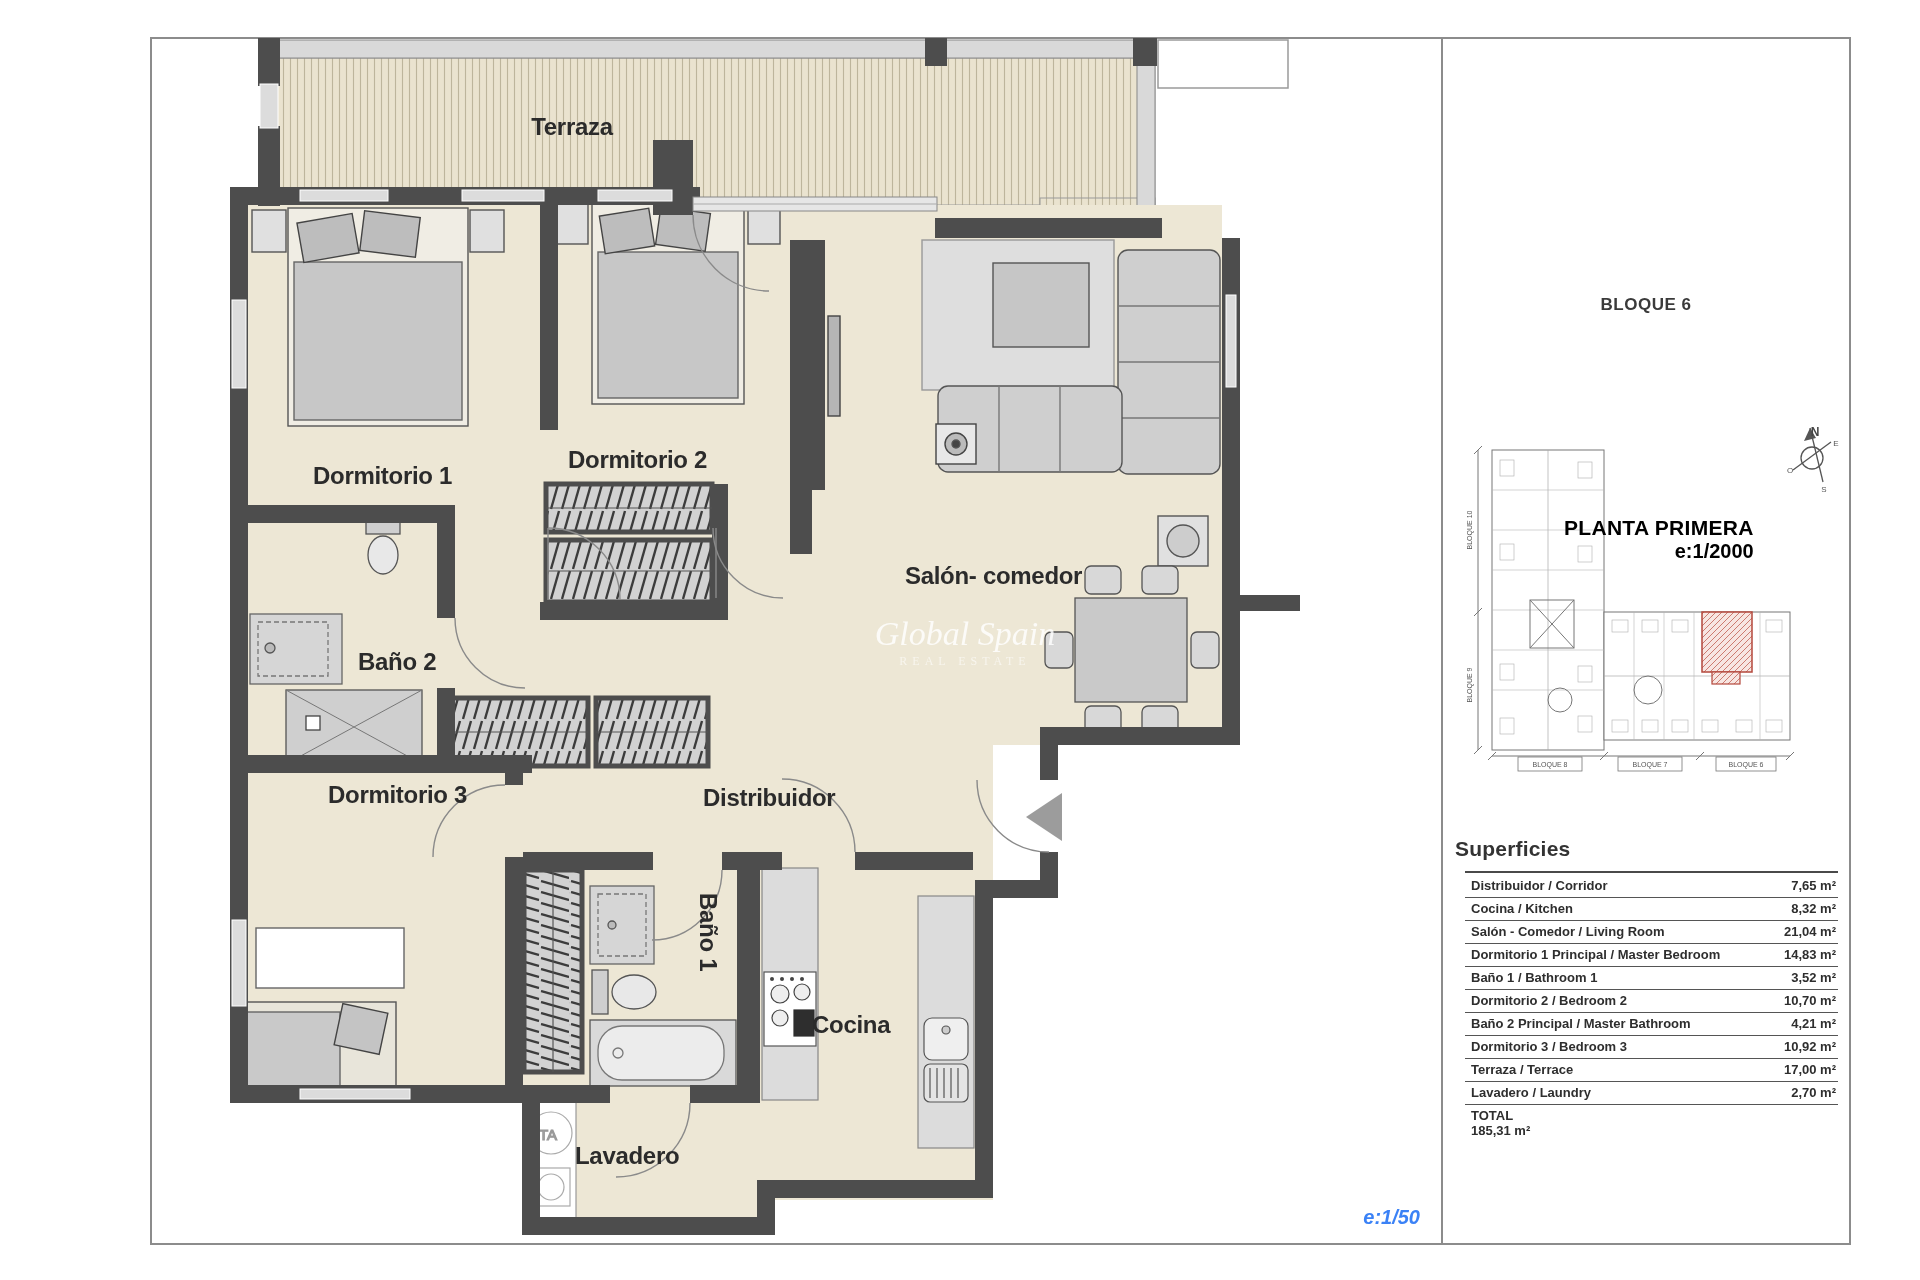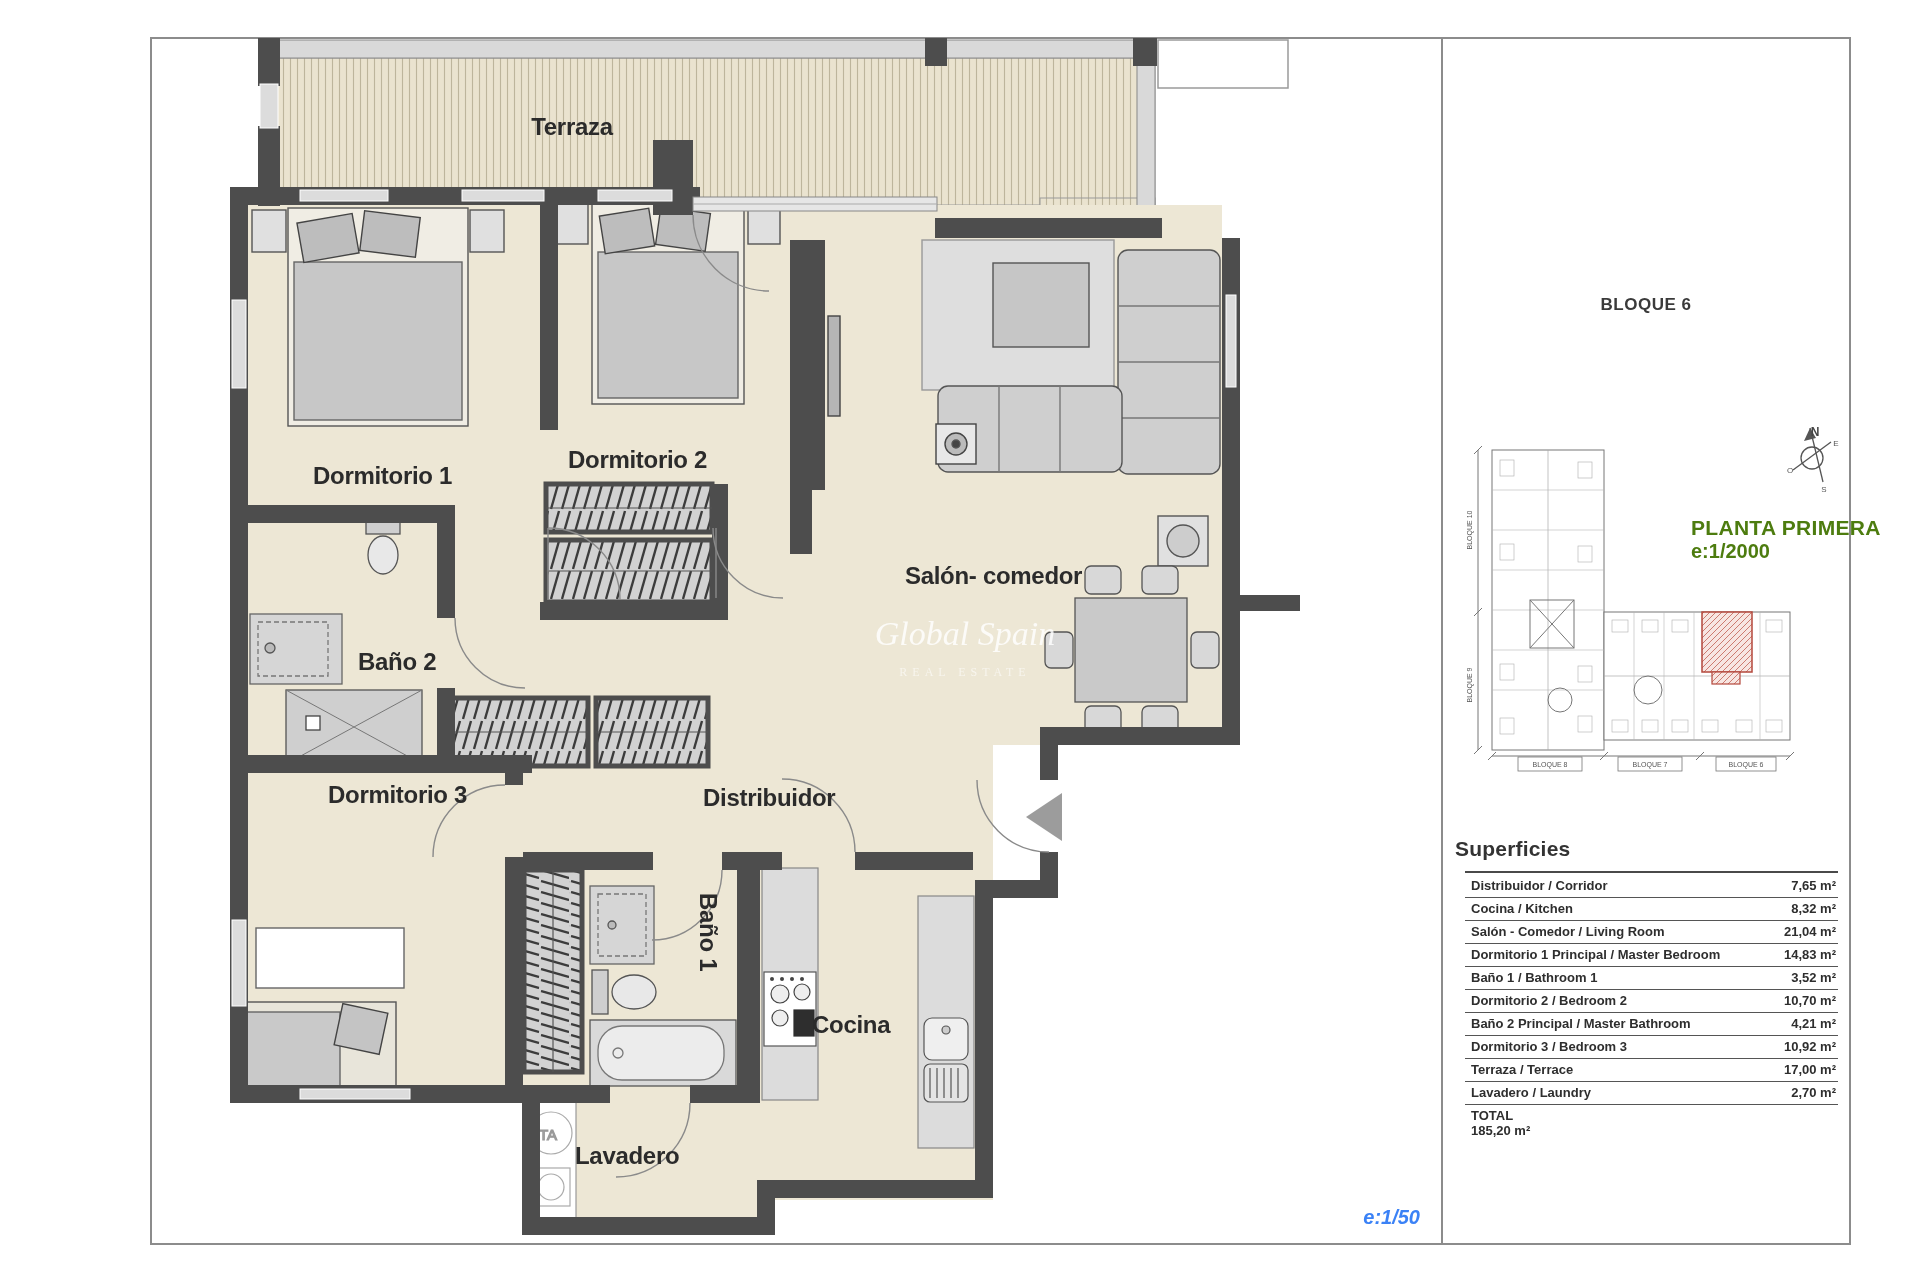--- a/index.html
+++ b/index.html
@@ -5,36 +5,36 @@
   html,body{margin:0;padding:0;background:#ffffff;}
   body{width:1920px;height:1280px;position:relative;overflow:hidden;
        font-family:"Liberation Sans",sans-serif;color:#2d2d2d;}
   .sheet-frame{position:absolute;left:150px;top:37px;width:1701px;height:1208px;
        border:2px solid #8c8c8c;box-sizing:border-box;background:#fff;}
   .panel-divider{position:absolute;left:1441px;top:37px;width:2px;height:1208px;background:#8c8c8c;}
   #plan-svg{position:absolute;left:150px;top:37px;}
   #mini-svg{position:absolute;left:1455px;top:413px;}
   .block-title{position:absolute;left:1443px;top:295px;width:406px;text-align:center;
        font-size:17px;font-weight:bold;letter-spacing:.5px;color:#3a3a3a;}
-  .plan-title{position:absolute;left:1691px;top:516px;font-weight:bold;color:#4d7c0f;line-height:1.15;}
+  .plan-title{position:absolute;left:1564px;top:516px;font-weight:bold;color:#000000;line-height:1.15;text-align:right;}
   .plan-title .t1{font-size:21px;letter-spacing:.3px;}
   .plan-title .t2{font-size:20px;}
   .superficies{position:absolute;left:1455px;top:830px;width:383px;}
   .superficies h2{margin:7px 0 10px 0;font-size:21px;font-weight:bold;color:#333;letter-spacing:.2px;}
   .sup-rows{border-top:2px solid #4a4a4a;padding-top:2px;margin-left:10px;}
   .sup-row{display:flex;justify-content:space-between;align-items:baseline;
        height:23px;border-bottom:1.5px solid #555;font-size:13px;font-weight:bold;
        padding:3px 2px 0 6px;box-sizing:border-box;color:#2e2e2e;}
   .sup-row.total{border-bottom:none;flex-direction:column;}
   .scale-label{position:absolute;left:1280px;top:1206px;width:140px;text-align:right;
        font-size:20px;font-weight:bold;color:#3b82f6;font-style:italic;}
   .watermark{position:absolute;left:845px;top:615px;width:240px;text-align:center;
        font-family:"Liberation Serif",serif;pointer-events:none;}
   .watermark .w1{font-size:34px;color:rgba(255,255,255,.82);font-style:italic;}
-  .watermark .w2{font-size:12px;letter-spacing:5px;color:rgba(255,255,255,.6);margin-top:12px;}
+  .watermark .w2{font-size:12px;letter-spacing:5px;color:rgba(255,255,255,.6);margin-top:1px;}
   svg text{font-family:"Liberation Sans",sans-serif;}
   .room-label{font-size:24px;font-weight:bold;fill:#2b2b2b;letter-spacing:-0.3px;}
   .mini-label{font-size:7px;fill:#555;}
 </style>
 </head>
 <body>
 
 <div class="sheet-frame"></div>
 <div class="panel-divider"></div>
 
@@ -411,18 +411,18 @@
     <div class="sup-row">
         <span>Terraza / Terrace</span>
         <span>17,00 m²</span>
       </div>
     <div class="sup-row">
         <span>Lavadero  / Laundry</span>
         <span>2,70 m²</span>
       </div>
     <div class="sup-row total">
         <span>TOTAL</span>
-        <span>185,20 m²</span>
+        <span>185,31 m²</span>
       </div>
   </div>
 </div>
 
 <div class="scale-label">e:1/50</div>
 
 </body></html>

